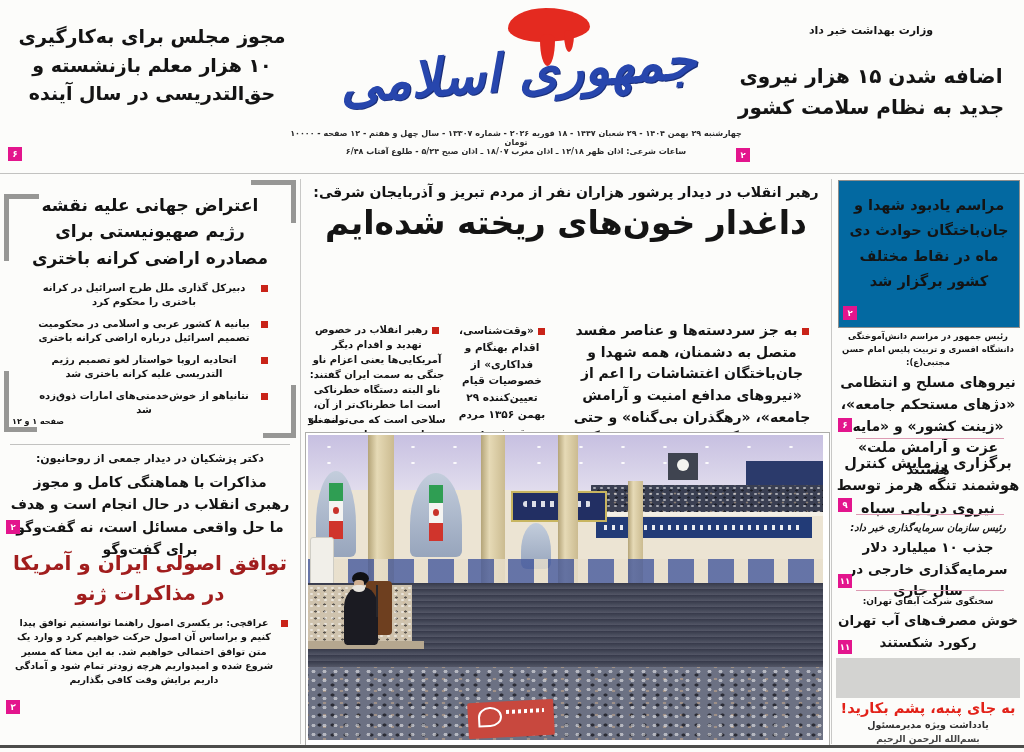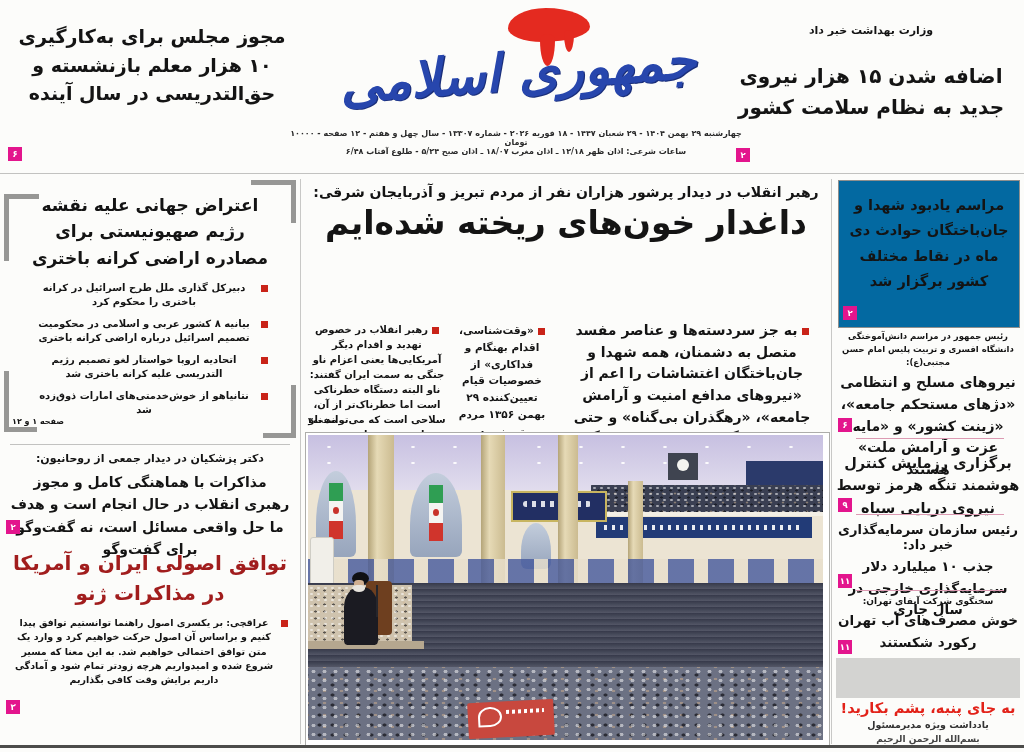--- a/index.html
+++ b/index.html
@@ -215,21 +215,21 @@
   <div class="badge" style="left:838px;top:418px;">۶</div>
   <div class="pinkrule" style="left:856px;top:438px;width:148px;"></div>
 
   <div class="abs ctr" style="left:836px;top:452px;width:184px;">
     <div class="b" style="font-size:14.5px;line-height:1.55;">برگزاری رزمایش کنترل هوشمند تنگه هرمز توسط نیروی دریایی سپاه</div>
   </div>
   <div class="badge" style="left:838px;top:498px;">۹</div>
   <div class="pinkrule" style="left:856px;top:514px;width:148px;"></div>
 
   <div class="abs ctr" style="left:836px;top:522px;width:184px;">
-    <div class="b" style="font-size:13px;">رئیس سازمان سرمایه‌گذاری خبر داد:</div>
+    <div class="b" style="font-size:10px;font-style:italic;">رئیس سازمان سرمایه‌گذاری خبر داد:</div>
     <div class="b" style="font-size:13.5px;line-height:1.6;margin-top:4px;">جذب ۱۰ میلیارد دلار سرمایه‌گذاری خارجی در سال جاری</div>
   </div>
   <div class="badge" style="left:838px;top:574px;">۱۱</div>
   <div class="pinkrule" style="left:856px;top:590px;width:148px;"></div>
 
   <div class="abs ctr" style="left:836px;top:596px;width:184px;">
     <div class="b" style="font-size:9px;">سخنگوی شرکت آبفای تهران:</div>
     <div class="b" style="font-size:13.5px;line-height:1.6;margin-top:4px;">خوش مصرف‌های آب تهران رکورد شکستند</div>
   </div>
   <div class="badge" style="left:838px;top:640px;">۱۱</div>

